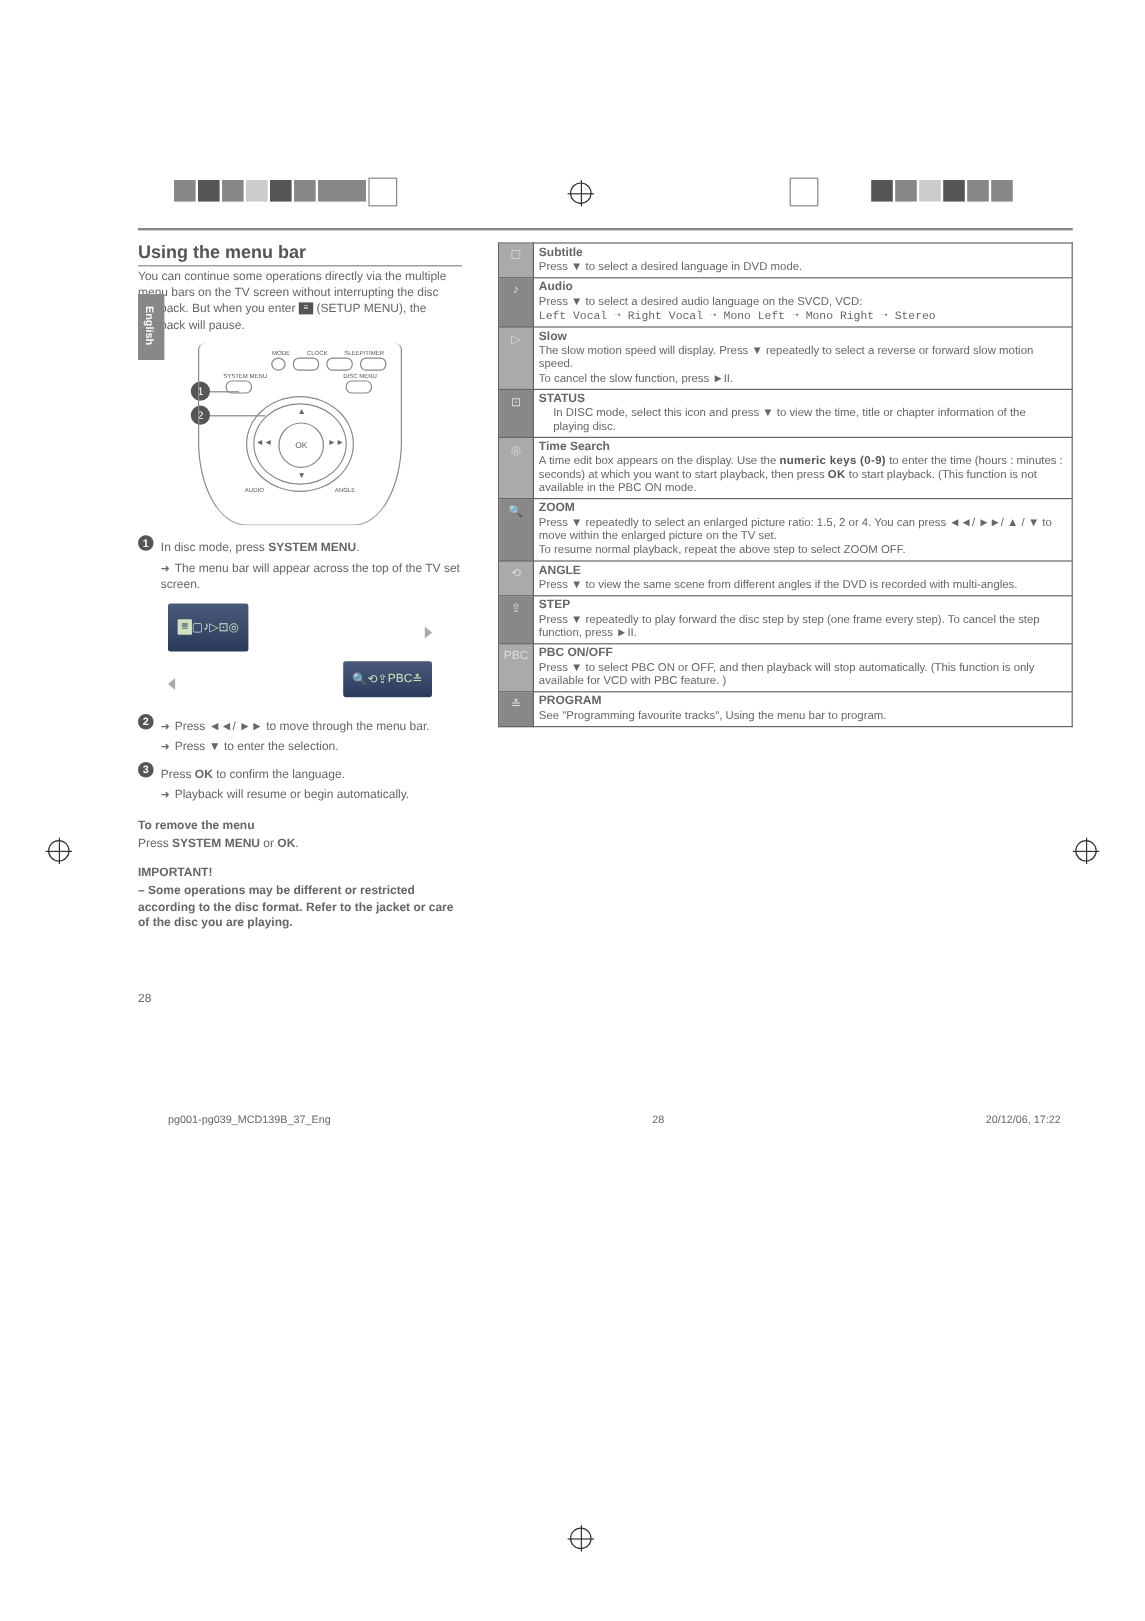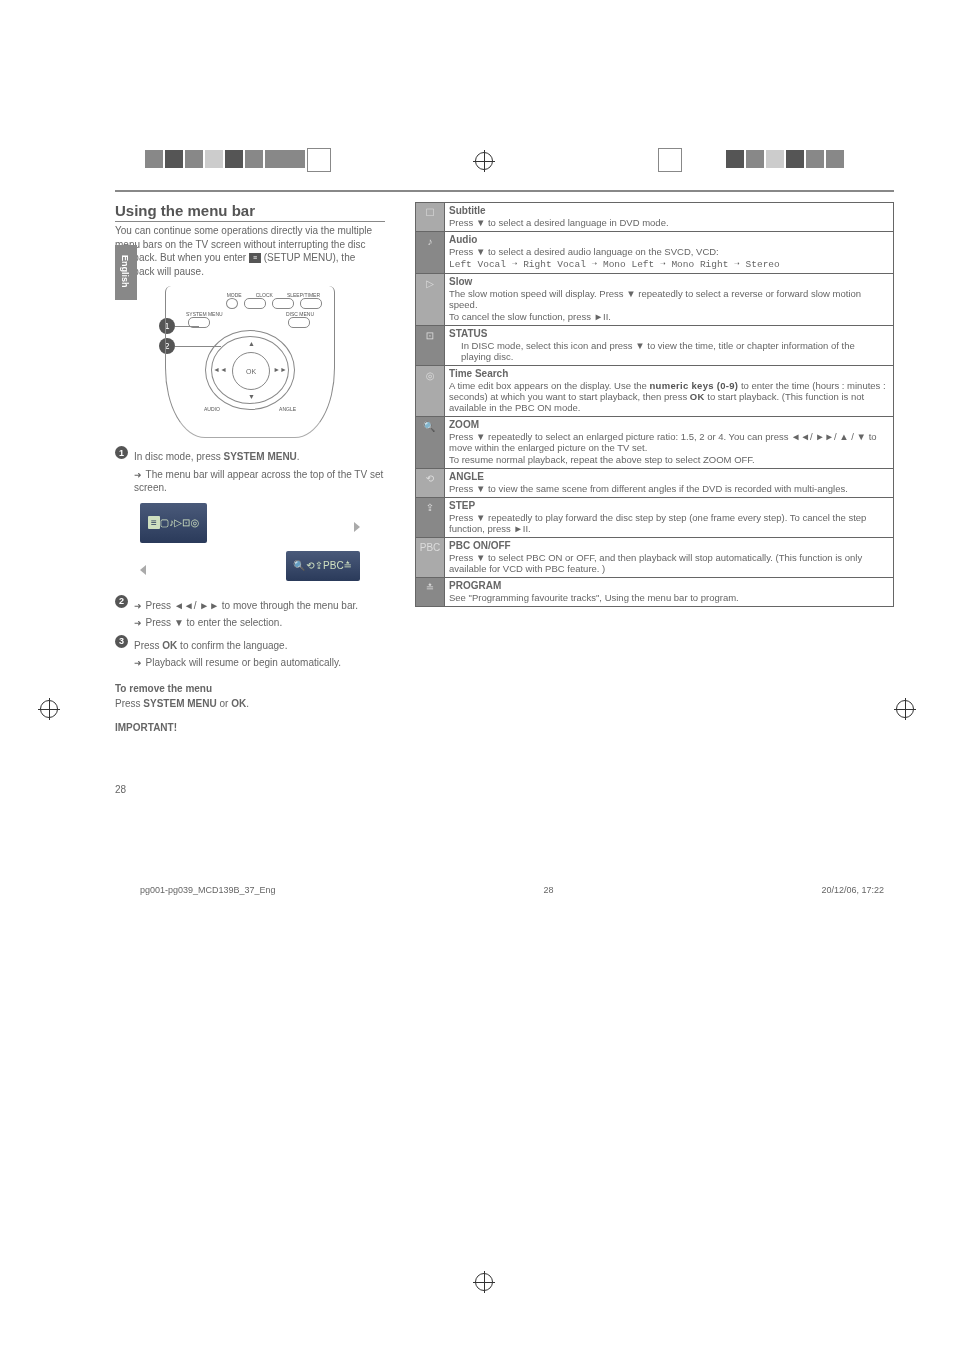--- a/index.html
+++ b/index.html
@@ -372,20 +372,21 @@
           </div>
         </div>
       </div>
 
       <p class="heading-small">To remove the menu</p>
       <p>
         <span>Press </span><strong>SYSTEM MENU</strong><span> or </span><strong>OK</strong><span>.</span>
       </p>
 
       <p class="heading-small" style="margin-top:10px">IMPORTANT!</p>
+      <p style="font-weight:bold">–   Some operations may be different or restricted according to the disc format. Refer to the jacket or care of the disc you are playing.</p>
 
       <div class="page-num">28</div>
     </div>
 
     <div class="col-right">
       <table class="feature">
         <tbody id="feature-body">
             <tr>
               <td class="iconcell light">☐</td>
               <td>

